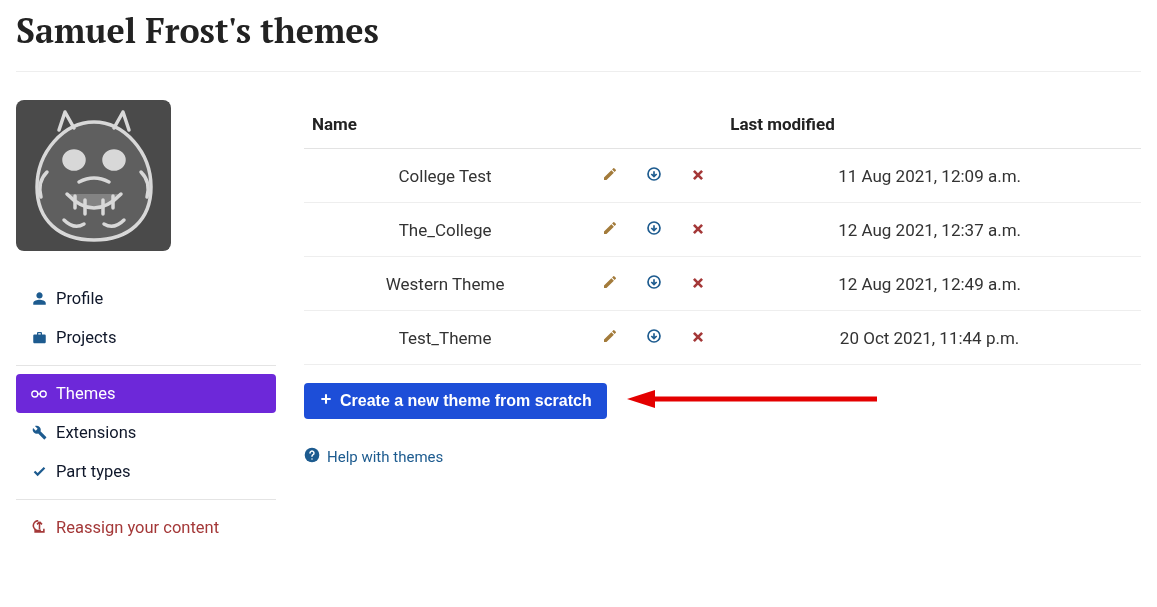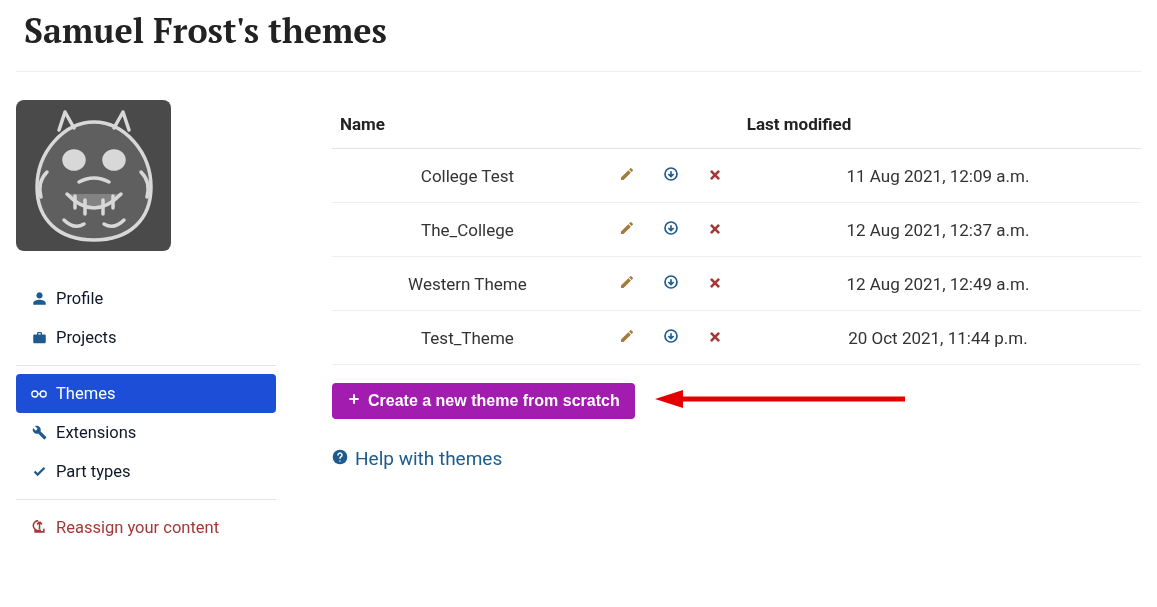--- a/index.html
+++ b/index.html
@@ -1,38 +1,38 @@
 <!DOCTYPE html>
 <html><head>
   <meta charset="utf-8">
   <style>
     * { box-sizing: border-box; margin: 0; padding: 0; }
     body { font-family: -apple-system, 'Segoe UI', Roboto, 'Helvetica Neue', sans-serif; color: #333; background: #fff; padding: 0 16px; }
-    .page-title { font-family: 'PT Serif', Georgia, serif; font-weight: 700; font-size: 34px; color: #222; margin: 8px 0 18px 8px; }
+    .page-title { font-family: 'PT Serif', Georgia, serif; font-weight: 700; font-size: 34px; color: #222; margin: 8px 0 18px 0; }
     hr.divider { border: none; border-top: 1px solid #eee; margin-bottom: 28px; }
     .layout { display: flex; gap: 28px; }
     .sidebar { width: 260px; flex-shrink: 0; }
     .avatar { width: 155px; height: 151px; border-radius: 8px; background: #4a4a4a; display: flex; align-items: center; justify-content: center; overflow: hidden; margin-bottom: 28px; }
     .avatar svg { width: 150px; height: 148px; }
     .nav-list { list-style: none; }
     .nav-item { display: flex; align-items: center; padding: 10px 14px; font-size: 16.5px; cursor: pointer; color: #0f172a; }
-    .nav-item.active { background: #1d4ed8; color: #fff; border-radius: 4px; }
+    .nav-item.active { background: #6d28d9; color: #fff; border-radius: 4px; }
     .nav-item.danger { color: #a43838; }
     .nav-item .icon { width: 18px; margin-right: 8px; display: inline-flex; align-items: center; justify-content: center; }
     .nav-sep { border: none; border-top: 1px solid #e4e4e4; margin: 8px 0; }
-    .main { flex: 1; margin-left: 28px; }
+    .main { flex: 1; }
     table.themes { width: 100%; border-collapse: collapse; }
     table.themes th { text-align: left; padding: 14px 12px 14px 8px; font-size: 17px; font-weight: 700; color: #222; border-bottom: 1px solid #e3e3e3; }
     table.themes td { padding: 16px 12px 16px 8px; font-size: 17px; border-bottom: 1px solid #eee; vertical-align: middle; color: #333; text-align: center; }
     .actions-cell { text-align: center; width: 44px; }
     .row-icon { cursor: pointer; display: inline-flex; align-items: center; justify-content: center; width: 18px; height: 18px; }
     .btn-row { margin-top: 18px; display: flex; gap: 10px; align-items: center; }
-    .btn { background: #a21caf; color: #fff; border: none; padding: 9px 15px; font-size: 16px; border-radius: 4px; cursor: pointer; display: inline-flex; align-items: center; gap: 7px; font-weight: 600; }
+    .btn { background: #1d4ed8; color: #fff; border: none; padding: 9px 15px; font-size: 16px; border-radius: 4px; cursor: pointer; display: inline-flex; align-items: center; gap: 7px; font-weight: 600; }
     .arrow-annot { margin-left: 10px; }
-    .help-link { margin-top: 28px; display: inline-flex; align-items: center; gap: 7px; color: #1d5b8f; font-size: 19px; cursor: pointer; }
+    .help-link { margin-top: 28px; display: inline-flex; align-items: center; gap: 7px; color: #1d5b8f; font-size: 15px; cursor: pointer; }
   </style>
 </head>
 <body>
 
 <h1 class="page-title">Samuel Frost's themes</h1>
 <hr class="divider">
 
 <div class="layout">
 
   <div class="sidebar">

